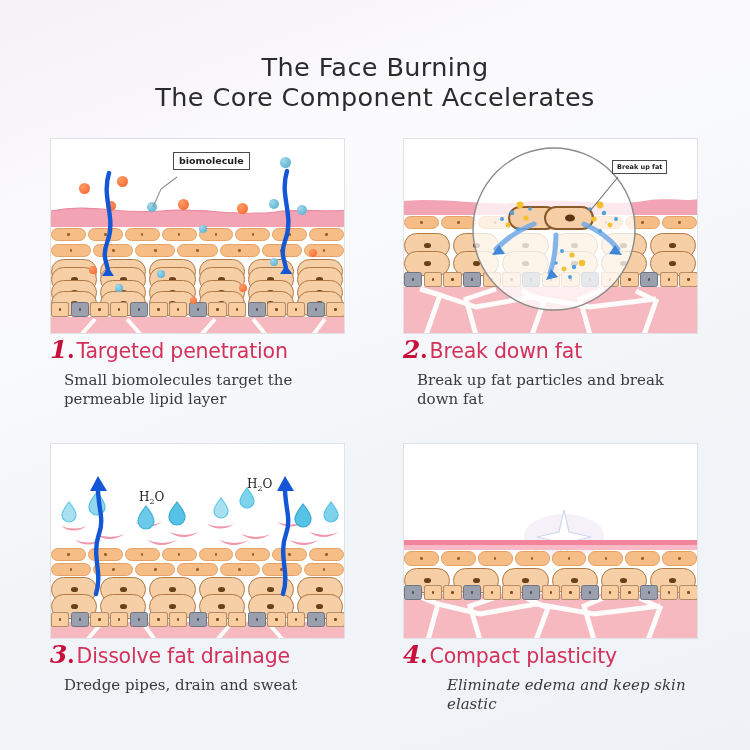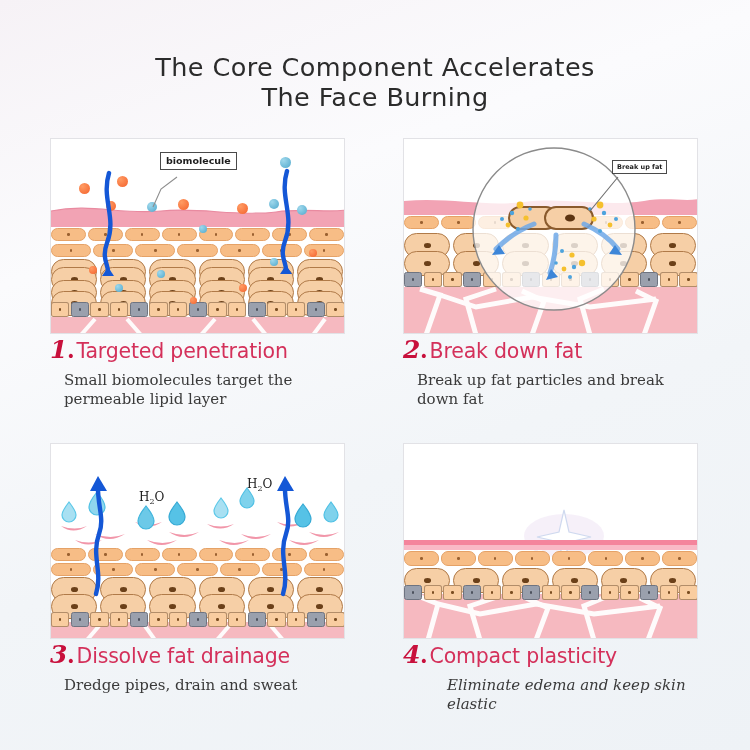--- a/index.html
+++ b/index.html
@@ -189,22 +189,22 @@
   .h2o sub { font-size: 8px; }
 
   .overlay { position: absolute; inset: 0; }
 </style>
 </head>
 <body>
 
 <div id="page">
 
   <div class="title-block">
+    <div class="title-line">The Face Burning</div>
     <div class="title-line">The Core Component Accelerates</div>
-    <div class="title-line">The Face Burning</div>
   </div>
 
   <div class="card card-1">
     <div class="figure">
       <svg class="overlay" width="295" height="196" viewBox="0 0 295 196">
 
         <path d="M0,72 C40,64 70,76 110,72 C150,68 185,78 225,73 C255,69 275,74 295,71 L295,88 L0,88 Z" fill="#f2a3b4"></path>
         <path d="M0,72 C40,64 70,76 110,72 C150,68 185,78 225,73 C255,69 275,74 295,71" fill="none" stroke="#e98aa0" stroke-width="1.2"></path>
 
         <rect x="0" y="178" width="295" height="18" fill="#f6b9c0"></rect>
@@ -306,21 +306,21 @@
       <div class="mol mol-o" style="left:139px; top:158px; width:7px;  height:7px;"></div>
 
       <svg class="overlay" width="295" height="196" viewBox="0 0 295 196">
         <path d="M58,34 C50,60 66,78 56,104 C50,120 58,126 57,134" fill="none" stroke="#1457d6" stroke-width="4.4" stroke-linecap="round"></path>
         <path d="M57,128 L51,137 L63,137 Z" fill="#1457d6"></path>
         <path d="M236,32 C228,58 244,76 234,102 C228,118 236,124 235,132" fill="none" stroke="#1457d6" stroke-width="4.4" stroke-linecap="round"></path>
         <path d="M235,126 L229,135 L241,135 Z" fill="#1457d6"></path>
         <path d="M102,68 L110,50 L126,38" fill="none" stroke="#8d8d8d" stroke-width="1.1"></path>
       </svg>
 
-      <div class="callout callout-bio" style="left:109px; top:13px;">biomolecule</div>
+      <div class="callout callout-bio" style="left:122px; top:13px;">biomolecule</div>
     </div>
 
     <div class="caption-head">
       <span class="num">1</span><span class="num-dot">.</span><span class="head-text">Targeted penetration</span>
     </div>
     <div class="caption-body indent-sm">Small biomolecules target the permeable lipid layer</div>
   </div>
 
   <div class="card card-2">
     <div class="figure">

